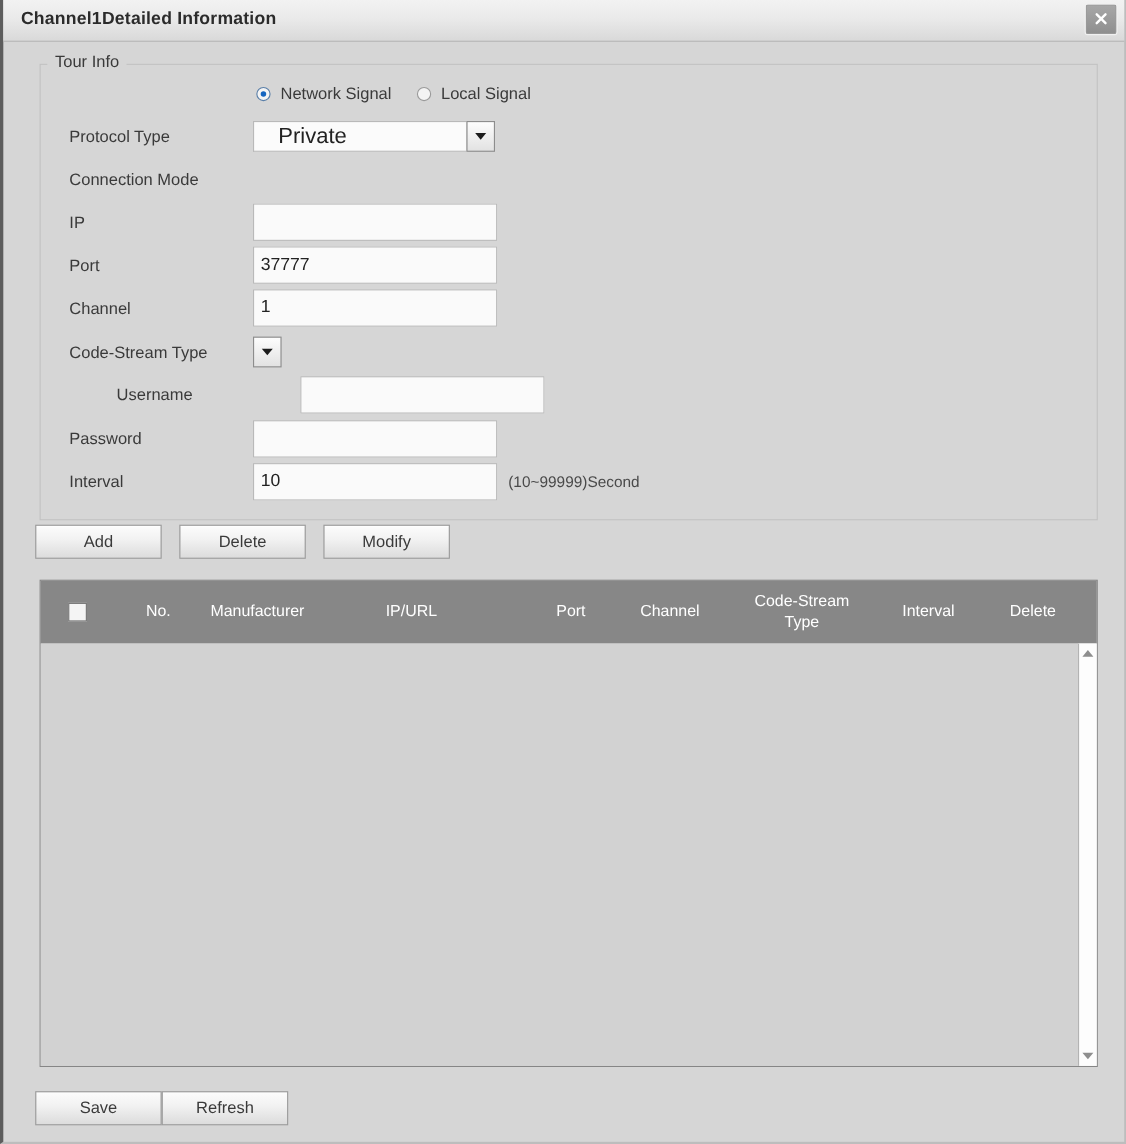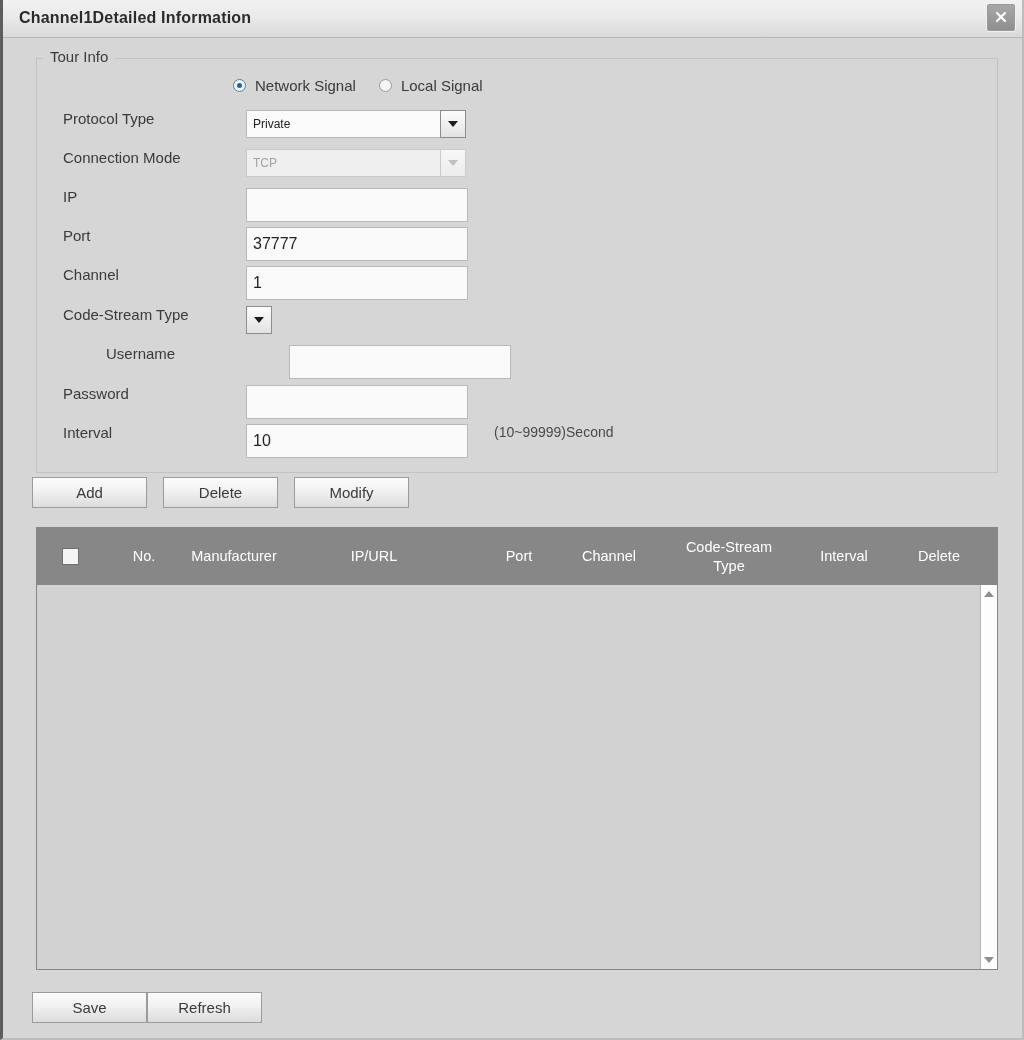--- a/index.html
+++ b/index.html
@@ -108,22 +108,21 @@
   }
   .radio-label { font-size: 15px; color: #3a3a3a; margin-right: 14px; cursor: pointer; }
 
   
   .form { position: absolute; left: 0; top: 0; }
   .row {
     position: absolute;
     left: 60px;
     height: 28px;
     display: flex;
-    align-items: flex-start;
-    gap: 16px;
+    align-items: center;
   }
   .row .lab {
     width: 167px;
     font-size: 15px;
     color: #3a3a3a;
   }
   .ctl {
     width: 222px;
     height: 28px;
     box-sizing: border-box;
@@ -137,23 +136,23 @@
   }
 
   .sel { display: flex; align-items: stretch; }
   .sel .txt {
     width: 194px;
     height: 28px;
     box-sizing: border-box;
     background: #fbfbfb;
     border: 1px solid #b9b9b9;
     border-right: none;
-    font-size: 12px;
+    font-size: 20px;
     color: #222;
-    padding: 0 6px;
+    padding: 0 22px;
     line-height: 26px;
     white-space: nowrap;
     overflow: hidden;
   }
   .sel .arrow {
     width: 26px;
     height: 28px;
     box-sizing: border-box;
     border: 1px solid #8d8d8d;
     background: linear-gradient(to bottom, #fdfdfd, #e2e2e2);
@@ -294,26 +293,20 @@
       <span class="sel">
         <span class="txt">Private</span>
         <span class="arrow">
             <i></i>
           </span>
       </span>
     </div>
 
     <div class="row" style="top:149px;">
       <span class="lab">Connection Mode</span>
-      <span class="sel disabled">
-        <span class="txt">TCP</span>
-        <span class="arrow">
-            <i></i>
-          </span>
-      </span>
     </div>
 
     <div class="row" style="top:188px;">
       <span class="lab">IP</span>
       <input class="ctl" type="text" value="" style="">
     </div>
 
     <div class="row" style="top:227px;">
       <span class="lab">Port</span>
       <input class="ctl" type="text" value="37777" style="">

